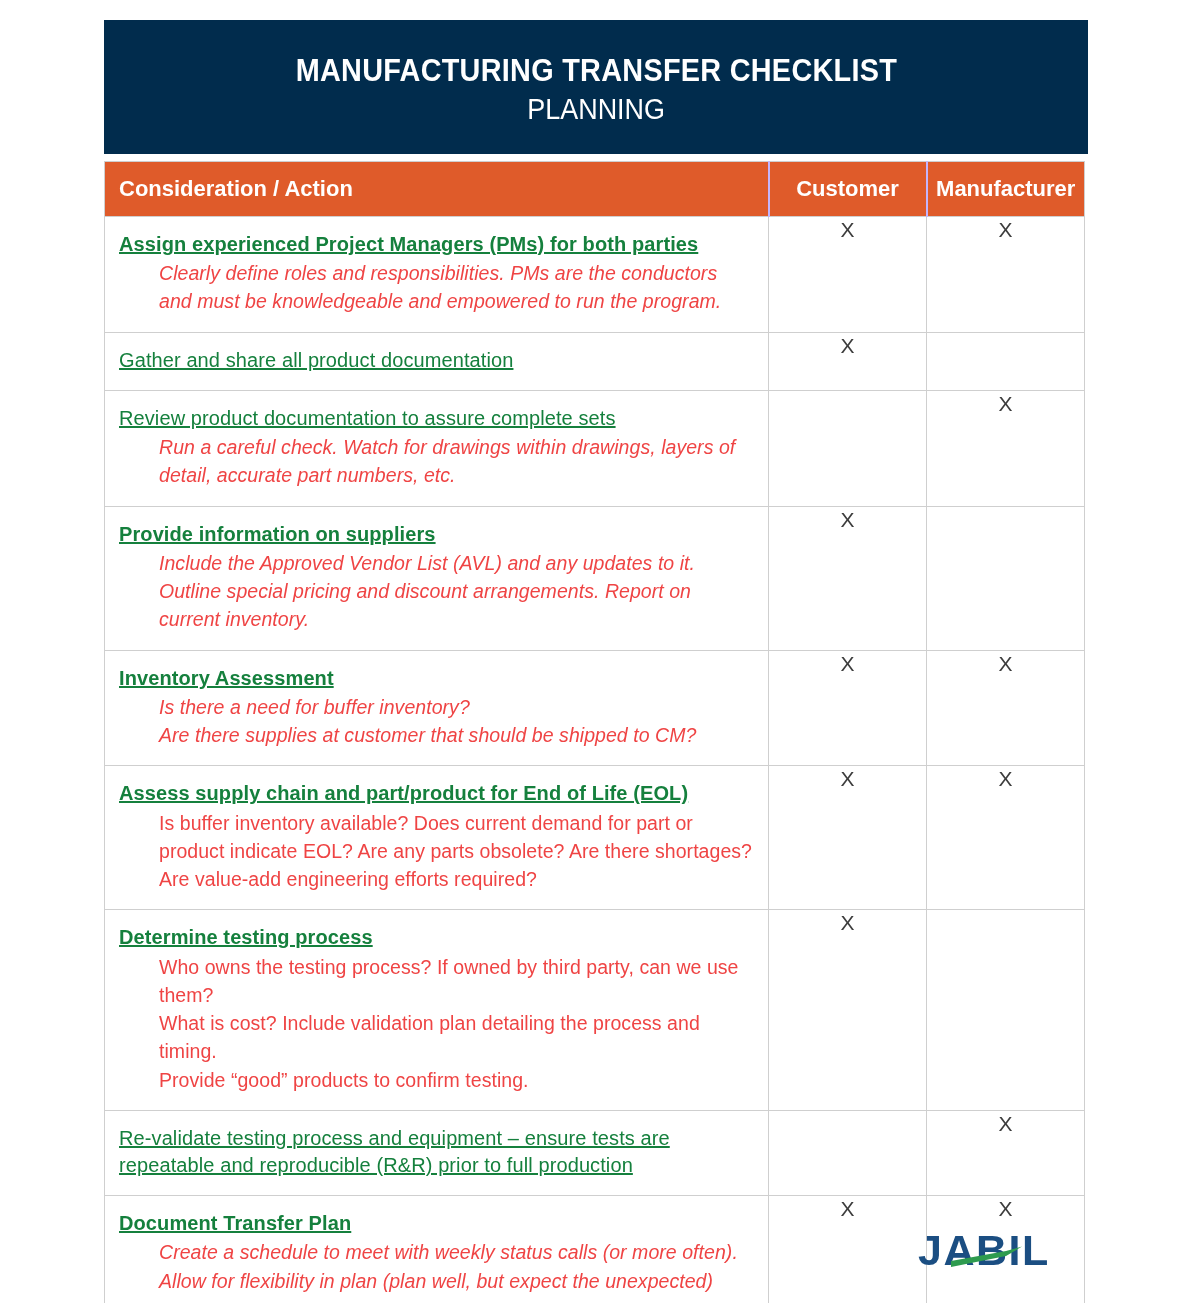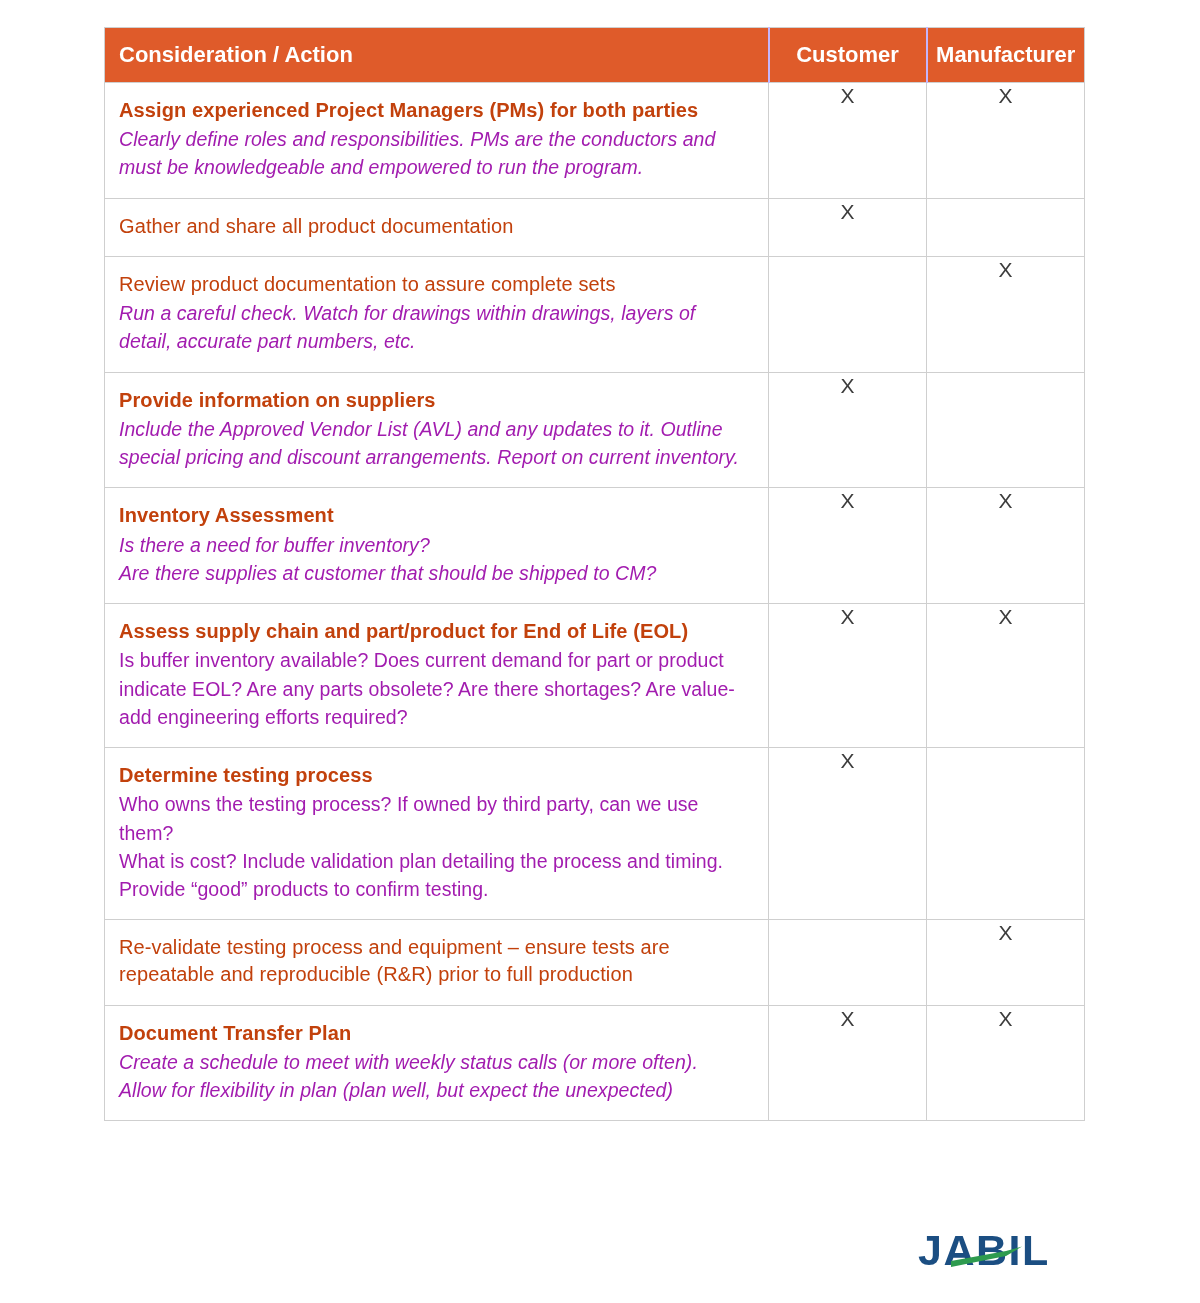--- a/index.html
+++ b/index.html
@@ -100,50 +100,56 @@
   .cell-mark {
     text-align: center;
     vertical-align: middle;
     font-size: 21px;
     color: #3d3d3d;
     font-weight: normal;
   }
 
   .row-title {
     font-size: 20px;
-    color: #c2410c;
+    color: #15803d;
     line-height: 1.36;
     letter-spacing: 0.1px;
+    text-decoration: underline;
   }
   .row-title.bold { font-weight: bold; }
 
   .row-sub {
     font-size: 19.5px;
-    color: #a21caf;
+    color: #ef4444;
     line-height: 1.45;
     letter-spacing: 0.05px;
     margin-top: 1px;
+    margin-left: 40px;
   }
   .row-sub.italic { font-style: italic; }
 
   
   .logo {
     position: absolute;
     left: 918px;
     top: 1228px;
     width: 160px;
     height: 50px;
   }
 </style>
 </head>
 <body>
 
 <div class="page">
   <div class="sheet">
 
+    <div class="banner">
+      <div class="banner-title">MANUFACTURING TRANSFER CHECKLIST</div>
+      <div class="banner-subtitle">PLANNING</div>
+    </div>
 
     <table class="checklist">
       <colgroup>
         <col class="col-action">
         <col class="col-cust">
         <col class="col-manu">
       </colgroup>
       <thead>
         <tr>
           <th>Consideration / Action</th>

